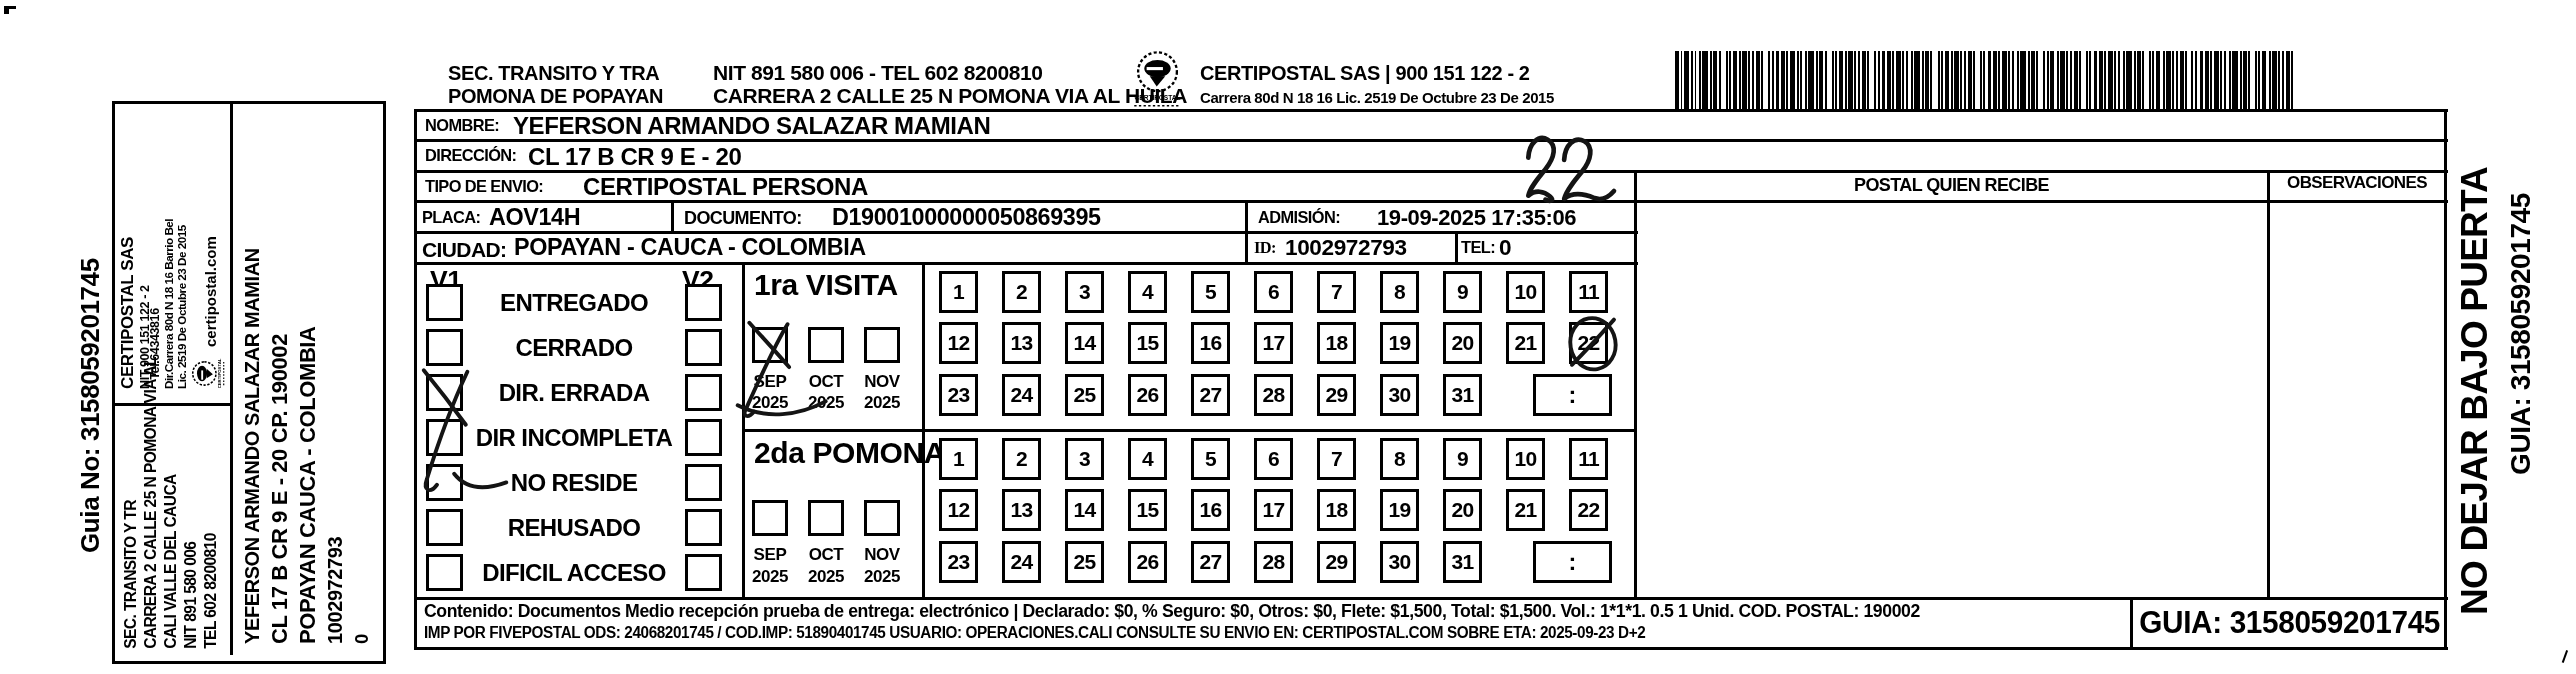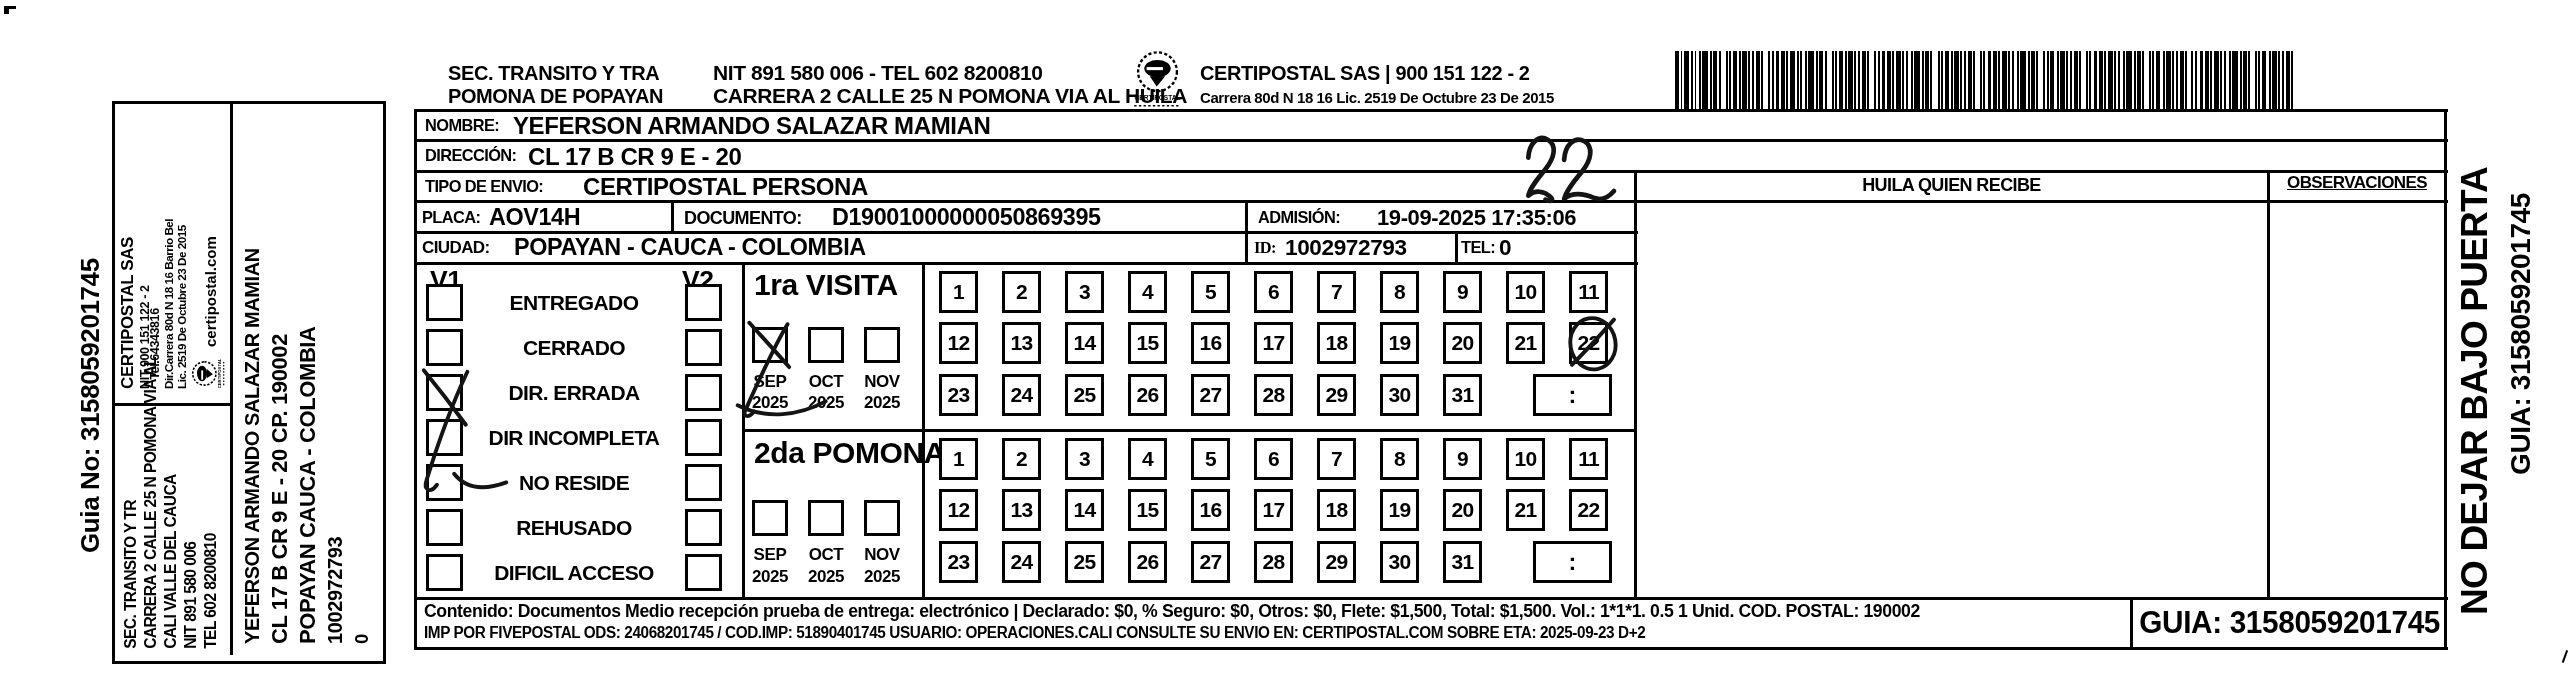--- a/index.html
+++ b/index.html
@@ -32,21 +32,21 @@
   .lb-rec div:nth-child(1){font-size:20px;line-height:27px;}
   .lb-rec div:nth-child(2){font-size:22px;line-height:28px;}
   .lb-rec div:nth-child(3){font-size:22px;line-height:28px;}
   .lb-rec div:nth-child(4){font-size:20px;line-height:27px;}
   .lb-rec div:nth-child(5){font-size:18.7px;line-height:26px;}
   
   .cb{width:37px;height:37px;border:3.9px solid #000;box-sizing:border-box;background:#fff;flex:none;}
   .status-row{display:flex;align-items:center;height:45px;}
   .status-row .cb{margin-left:11px;}
   .status-row .cb:last-child{margin-left:0;margin-right:20px;}
-  .status-row .st-label{flex:1;text-align:center;font-weight:700;font-size:21px;letter-spacing:-0.6px;}
+  .status-row .st-label{flex:1;text-align:center;font-weight:700;font-size:24px;letter-spacing:-0.6px;}
   .mcb{width:36px;height:36px;border:3.9px solid #000;box-sizing:border-box;background:#fff;flex:none;}
   .dayrow{position:absolute;display:flex;gap:24px;}
   .daybox{width:39px;height:42px;border:3.9px solid #000;box-sizing:border-box;display:flex;align-items:center;justify-content:center;font-weight:700;font-size:21px;letter-spacing:-0.8px;background:#fff;}
   .timebox{position:absolute;width:79px;height:42px;border:3.1px solid #000;box-sizing:border-box;display:flex;align-items:center;justify-content:center;font-weight:700;font-size:23.4px;background:#fff;}
   .mrow{position:absolute;display:flex;}
   .mrow span{width:56px;text-align:center;font-weight:700;font-size:17px;letter-spacing:-0.4px;}
   #barcode{position:absolute;overflow:hidden;}
   #barcode i{position:absolute;top:0;bottom:0;background:#000;}
   svg.ink{position:absolute;left:0;top:0;pointer-events:none;}
   .center{display:flex;align-items:center;justify-content:center;}
@@ -286,31 +286,31 @@
   <div class="abs lab" style="left:425px;top:177px;font-size:16.4px;">TIPO DE ENVIO:</div>
   <div class="abs b" style="left:583px;top:173px;font-size:24px;">CERTIPOSTAL PERSONA</div>
 
   <div class="abs lab" style="left:422px;top:208px;font-size:16.4px;">PLACA:</div>
   <div class="abs b" style="left:489px;top:204px;font-size:23.4px;">AOV14H</div>
   <div class="abs lab" style="left:684px;top:208px;font-size:18px;">DOCUMENTO:</div>
   <div class="abs b" style="left:832px;top:204px;font-size:23.4px;">D19001000000050869395</div>
   <div class="abs lab" style="left:1258px;top:208px;font-size:16.4px;">ADMISIÓN:</div>
   <div class="abs b" style="left:1377px;top:205px;font-size:22px;">19-09-2025 17:35:06</div>
 
-  <div class="abs lab" style="left:422px;top:238px;font-size:17px;">CIUDAD:</div>
+  <div class="abs lab" style="left:422px;top:238px;font-size:21px;">CIUDAD:</div>
   <div class="abs b" style="left:514px;top:234px;font-size:23.4px;">POPAYAN - CAUCA - COLOMBIA</div>
   <div class="abs lab" style="left:1254px;top:238px;font-size:16.4px;font-family:Liberation Serif, serif;">ID:</div>
   <div class="abs b" style="left:1285px;top:235px;font-size:22.6px;">1002972793</div>
   <div class="abs lab" style="left:1461px;top:238px;font-size:16.4px;">TEL:</div>
   <div class="abs b" style="left:1499px;top:235px;font-size:22.6px;">0</div>
 
   <div class="abs center lab" style="left:1637px;top:171px;width:629px;height:29px;">
-    <span style="font-size:18px;">HUILA QUIEN RECIBE</span>
-  </div>
-  <div class="abs center lab" style="left:2270px;top:171px;width:174px;height:23px;text-decoration:underline;">
+    <span style="font-size:18px;">POSTAL QUIEN RECIBE</span>
+  </div>
+  <div class="abs center lab" style="left:2270px;top:171px;width:174px;height:23px;">
     <span style="font-size:17px;">OBSERVACIONES</span>
   </div>
   <div class="abs" style="left:1637px;top:203px;width:629px;height:393px;"></div>
   <div class="abs" style="left:2270px;top:203px;width:174px;height:393px;"></div>
 
   <div class="abs b" style="left:430px;top:265px;font-size:26.5px;">V1</div>
   <div class="abs b" style="left:682px;top:265px;font-size:26.5px;">V2</div>
   <div class="abs" id="statuspanel" style="left:415px;top:263px;width:327px;height:335px;padding-top:17px;box-sizing:border-box;">
       <div class="status-row">
         <div class="cb"></div>

